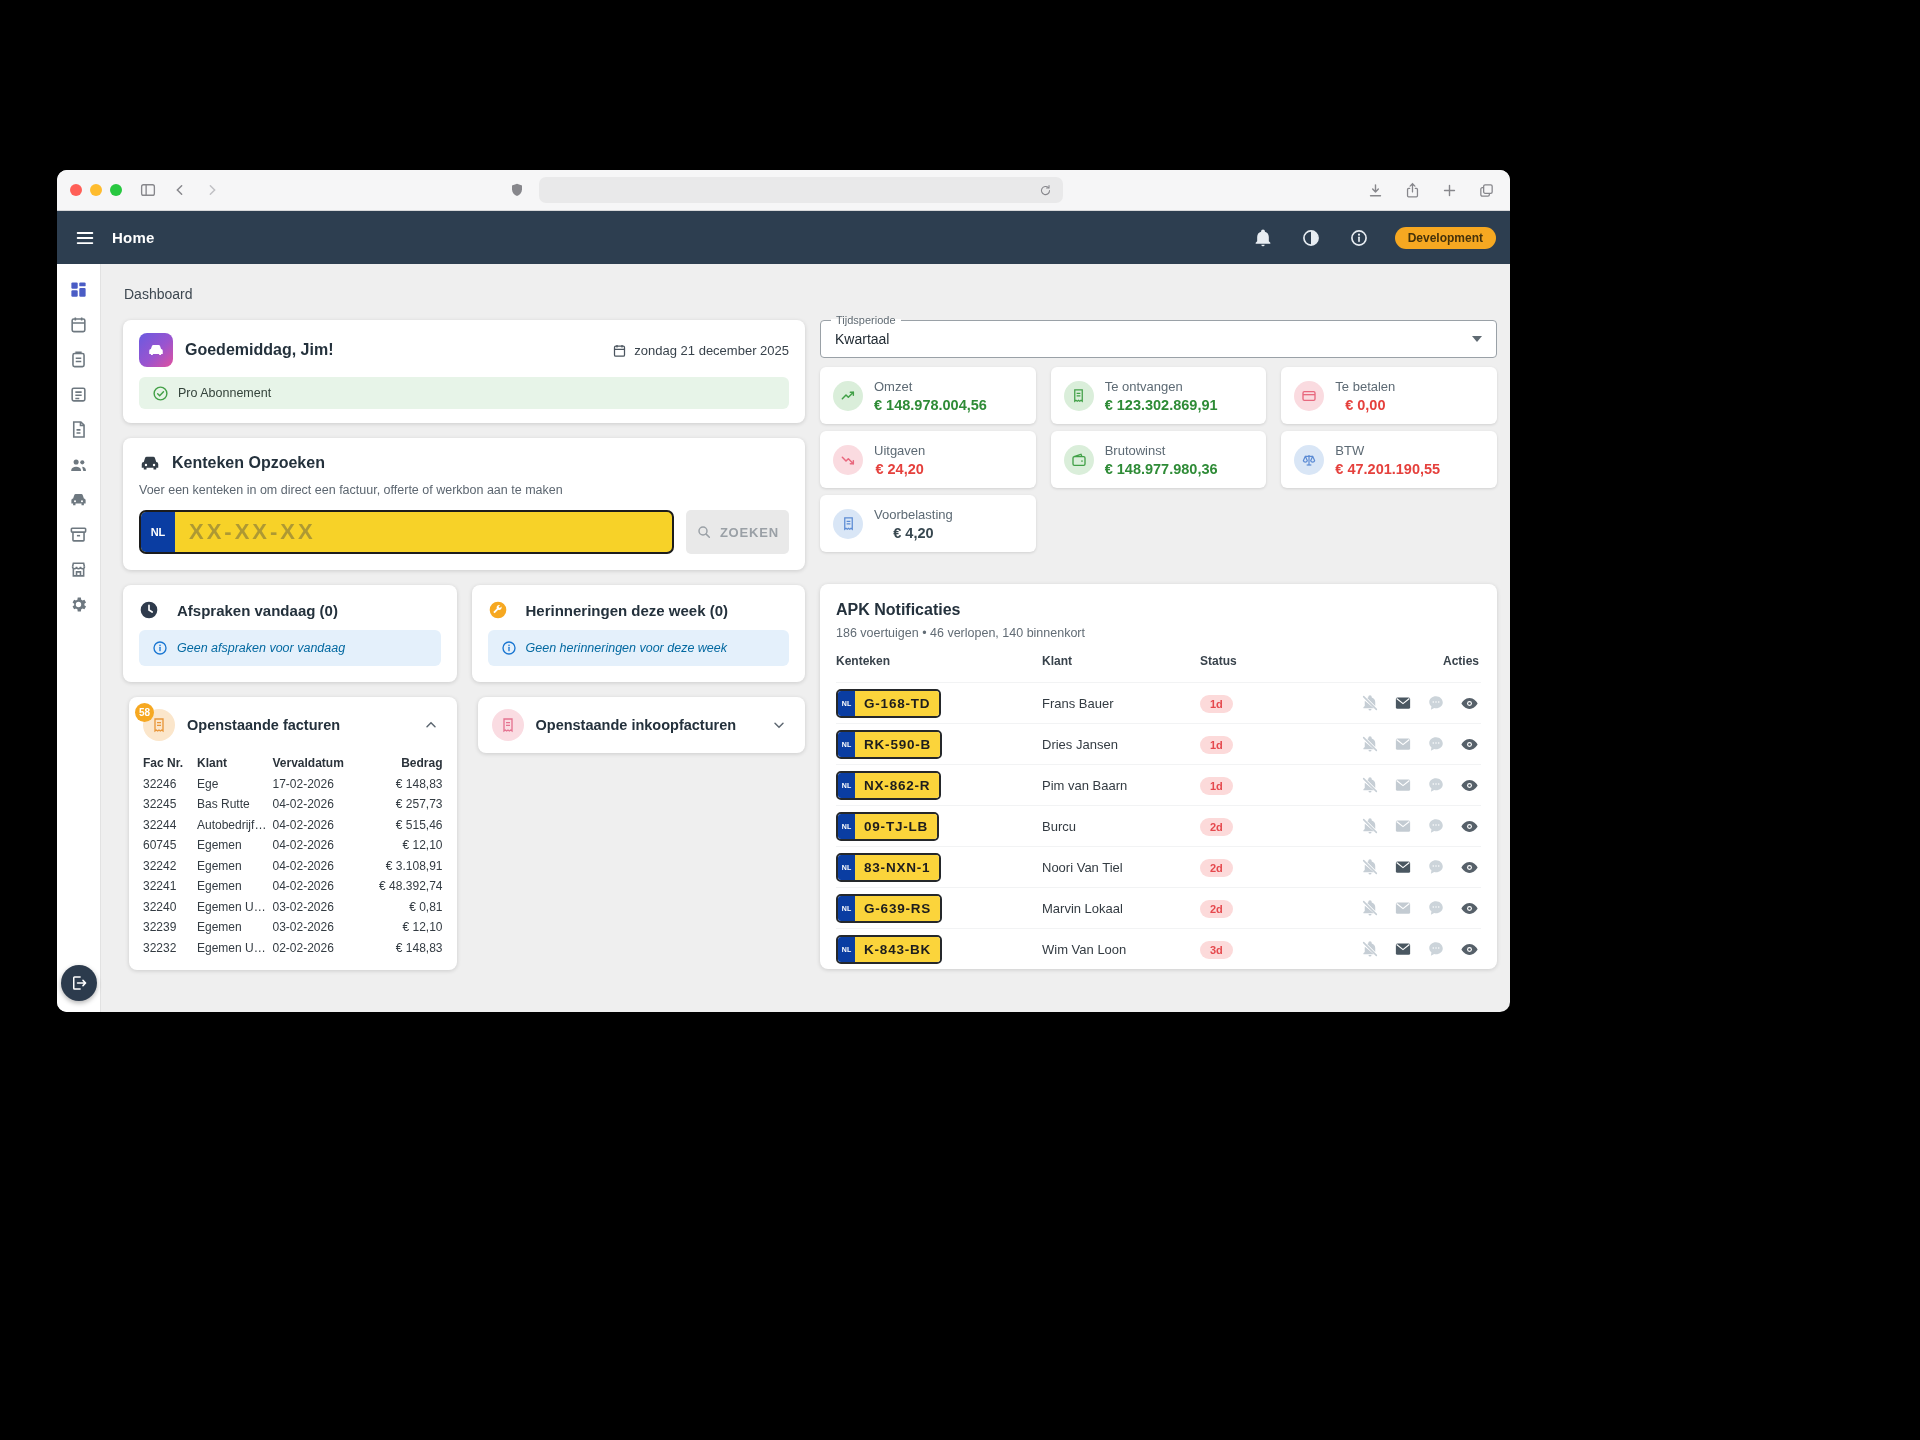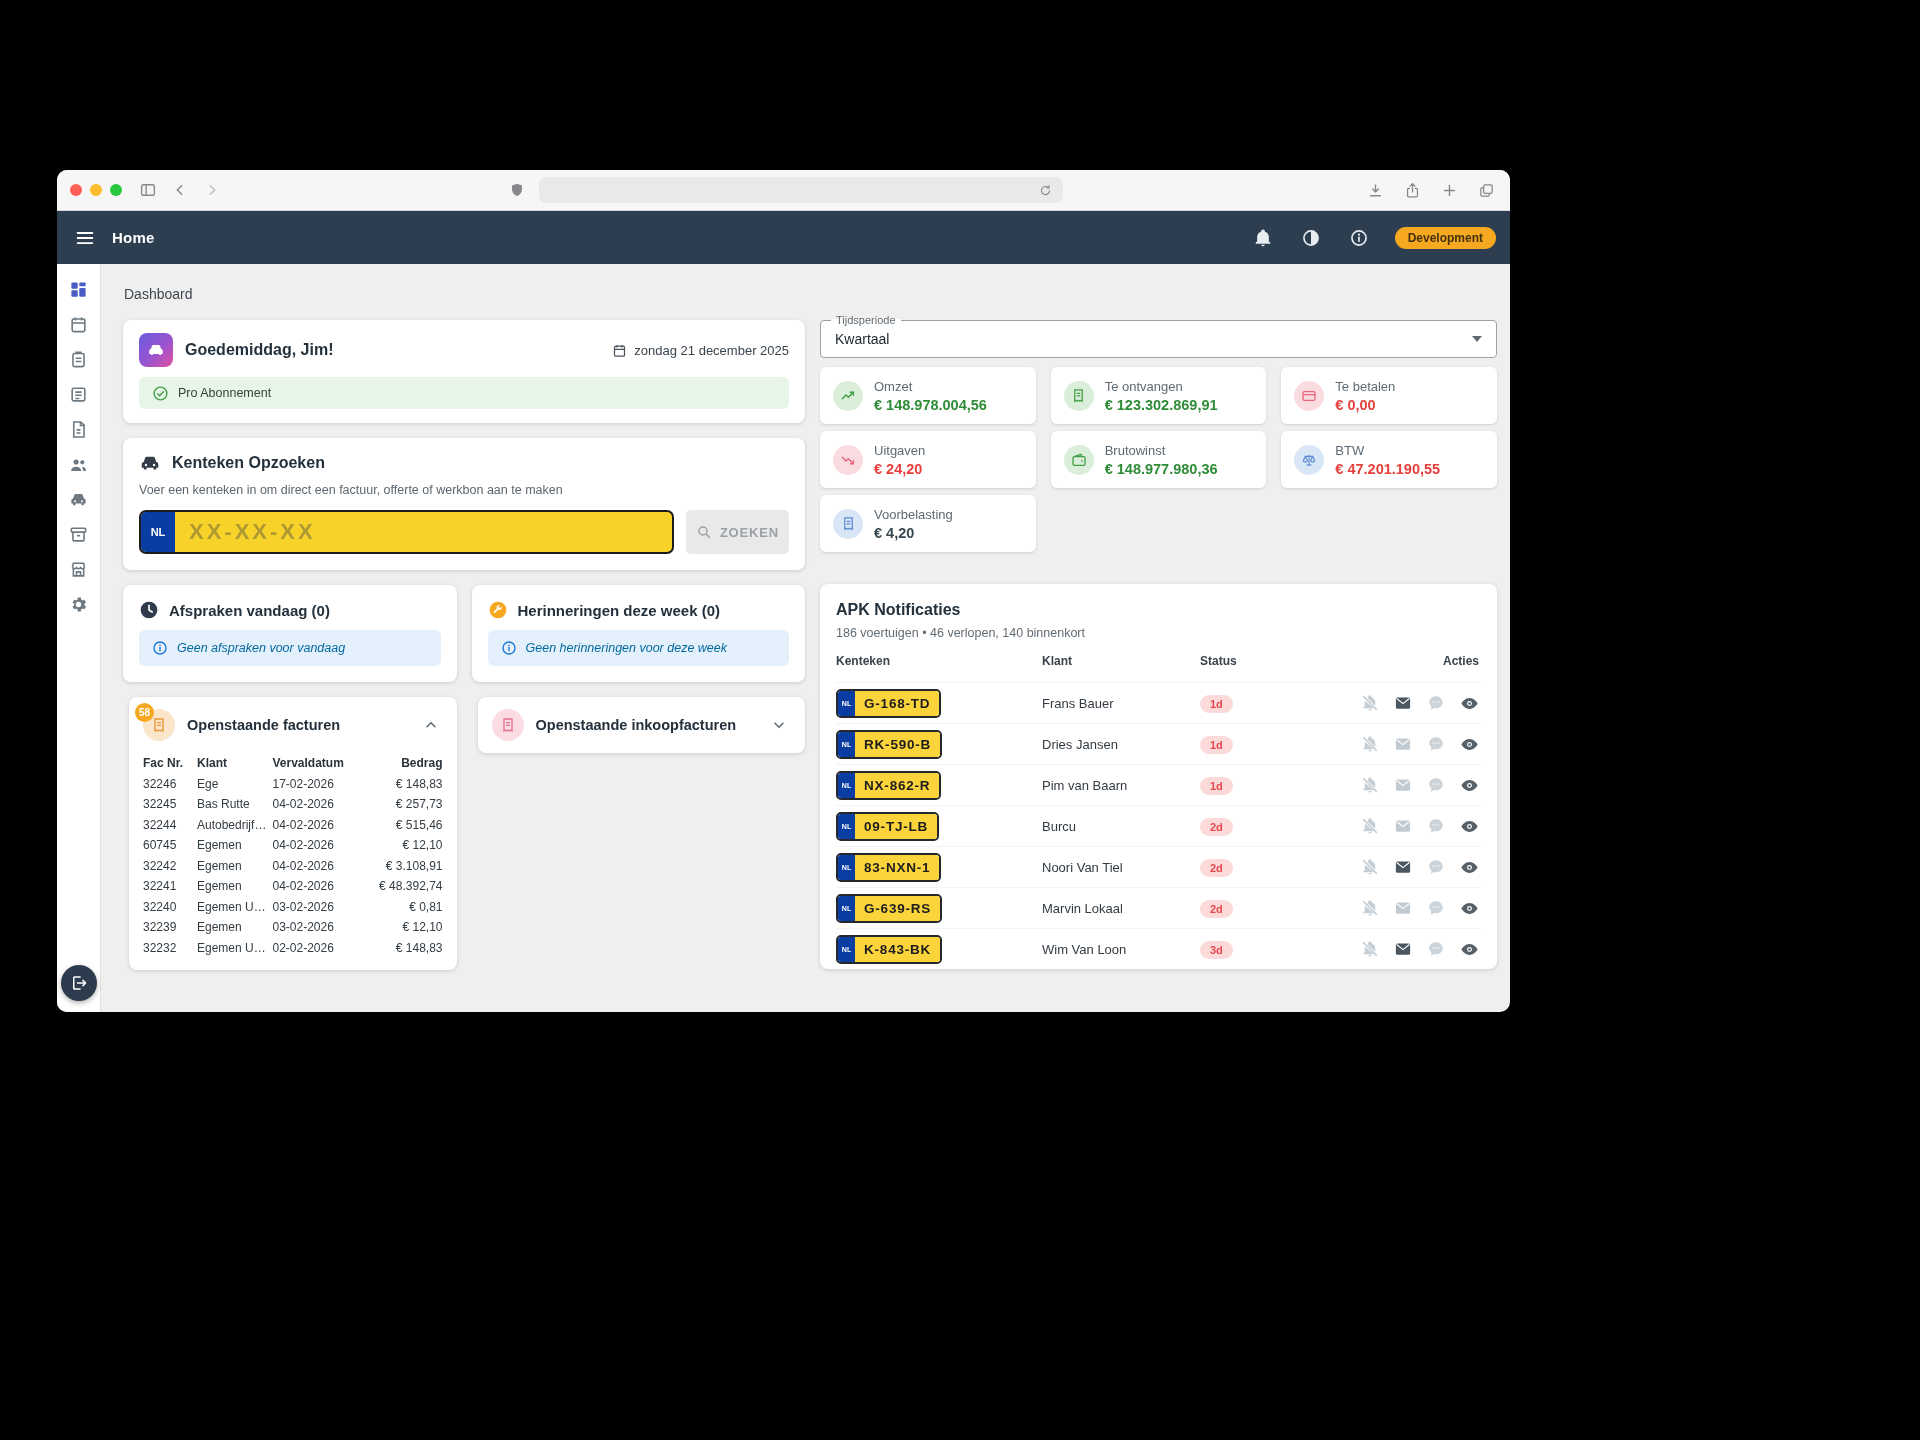--- a/index.html
+++ b/index.html
@@ -65,21 +65,21 @@
   .plate-nl{width:34px;background:#0a3da2;color:#fff;font-size:11px;font-weight:bold;display:flex;align-items:center;justify-content:center;flex:none;}
   .plate-input{flex:1;border:none;outline:none;background:transparent;font-family:"Liberation Sans",sans-serif;
                font-size:22px;font-weight:bold;letter-spacing:3px;padding:0 0 0 14px;color:#4c4418;}
   .plate-input::placeholder{color:#9d8c36;opacity:.8;}
   .zoeken-btn{width:104px;height:44px;border:none;border-radius:5px;background:#e9e9e9;color:#9aa0a6;font-size:13px;font-weight:bold;
               letter-spacing:.8px;display:flex;align-items:center;justify-content:center;gap:8px;cursor:pointer;font-family:"Liberation Sans",sans-serif;}
 
   
   .half-row{display:flex;gap:15px;}
   .half-card{width:calc((100% - 15px)/2);box-sizing:border-box;padding:15px 16px 16px;}
-  .hc-head{display:flex;align-items:center;gap:10px;}
+  .hc-head{display:flex;align-items:center;gap:18px;}
   .hc-title{font-size:15px;font-weight:bold;color:#24313c;}
 
   
   .fact-card{width:calc((100% - 15px)/2);box-sizing:border-box;padding:12px 14px 12px;margin-left:6px;}
   .fact-head{display:flex;align-items:center;gap:12px;}
   .icon-bubble{width:32px;height:32px;border-radius:50%;display:flex;align-items:center;justify-content:center;flex:none;position:relative;}
   .icon-bubble.orange{background:#fbe6cb;color:#e8963a;}
   .icon-bubble.pink{background:#fadce2;color:#e57390;}
   .count-badge{position:absolute;top:-6px;left:-8px;min-width:19px;height:19px;border-radius:10px;background:#f6a821;color:#fff;
                font-size:10px;font-weight:bold;display:flex;align-items:center;justify-content:center;padding:0 3px;box-sizing:border-box;}
@@ -108,21 +108,21 @@
   .stat-icon[data-icon="receipt"] .ic-receipt{display:block;}
   .stat-icon[data-icon="card"] .ic-card{display:block;}
   .stat-icon[data-icon="trend-down"] .ic-trend-down{display:block;}
   .stat-icon[data-icon="wallet"] .ic-wallet{display:block;}
   .stat-icon[data-icon="scale"] .ic-scale{display:block;}
   .stat-icon[data-tone="green"]{background:#daeeda;color:#41a047;}
   .stat-icon[data-tone="pink"]{background:#fadbe0;color:#e8687e;}
   .stat-icon[data-tone="blue"]{background:#d9e6f6;color:#5b8bd4;}
   .stat-text{display:flex;flex-direction:column;gap:3px;min-width:0;}
   .stat-label{font-size:13px;color:#5d6a74;}
-  .stat-value{font-size:14.5px;font-weight:bold;white-space:nowrap;}
+  .stat-value{font-size:14.5px;font-weight:bold;white-space:nowrap;text-align:center;}
   .stat-value[data-tone="green"]{color:#2e8b36;}
   .stat-value[data-tone="red"]{color:#e5403c;}
   .stat-value[data-tone="dark"]{color:#37474f;}
 
   
   .apk-card{margin-top:32px;padding-top:17px;overflow:hidden;}
   .apk-title{font-size:16px;font-weight:bold;color:#24313c;padding:0 16px;}
   .apk-sub{font-size:12.5px;color:#626c75;margin-top:7px;padding:0 16px;}
   .apk-tabs{display:flex;margin-top:14px;border-bottom:1px solid #e4e7ea;padding:0 4px;}
   .apk-tab{display:flex;align-items:center;gap:8px;padding:9px 18px 10px;font-size:12.5px;font-weight:bold;letter-spacing:.4px;

